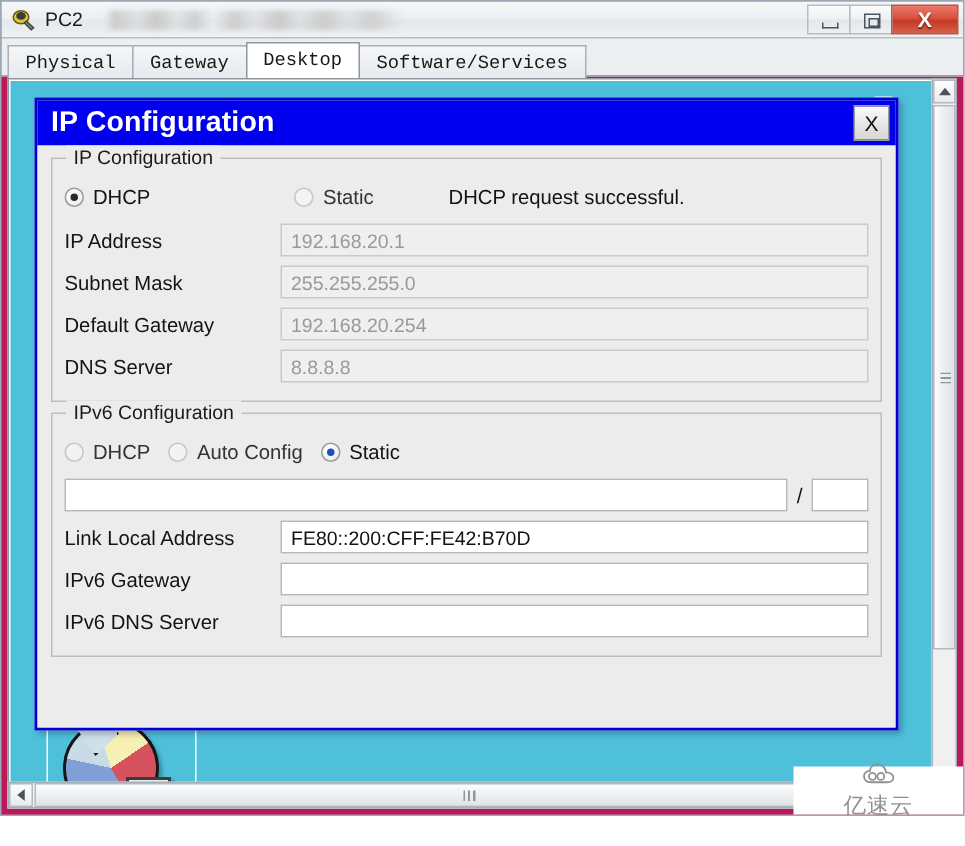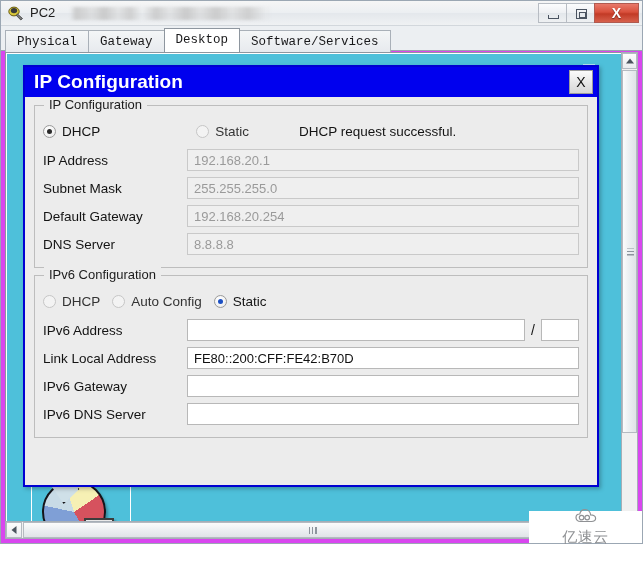--- a/index.html
+++ b/index.html
@@ -12,21 +12,21 @@
     height: 564px;
     overflow: hidden;
     font-family: "Liberation Sans", sans-serif;
     -webkit-font-smoothing: none;
   }
 
   #app {
     position: relative;
     width: 643px;
     height: 544px;
-    background: #d946ef;
+    background: #be185d;
     box-sizing: border-box;
     border: 1px solid #9ba7b3;
   }
 
   
   .titlebar {
     position: absolute;
     left: 0; top: 0;
     width: 641px; height: 25px;
     background: linear-gradient(to bottom, #f6f6f6 0%, #eceff2 48%, #e4e8ec 52%, #eff1f3 100%);
@@ -620,21 +620,20 @@
                   <span class="radio disabled"></span>
                   <span class="radio-label dim">Auto Config</span>
                 </span>
                 <span class="radio-item" style="margin-left:12px;">
                   <span class="radio checked blue"></span>
                   <span class="radio-label">Static</span>
                 </span>
               </div>
 
               <div class="field-row">
-                <span class="field-label">IPv6 Address</span>
                 <span class="field-input empty-enabled"></span>
                 <span class="slash">/</span>
                 <span class="prefix-input"></span>
               </div>
 
               <div class="field-row">
                 <span class="field-label">Link Local Address</span>
                 <span class="field-input enabled">FE80::200:CFF:FE42:B70D</span>
               </div>
               <div class="field-row">

